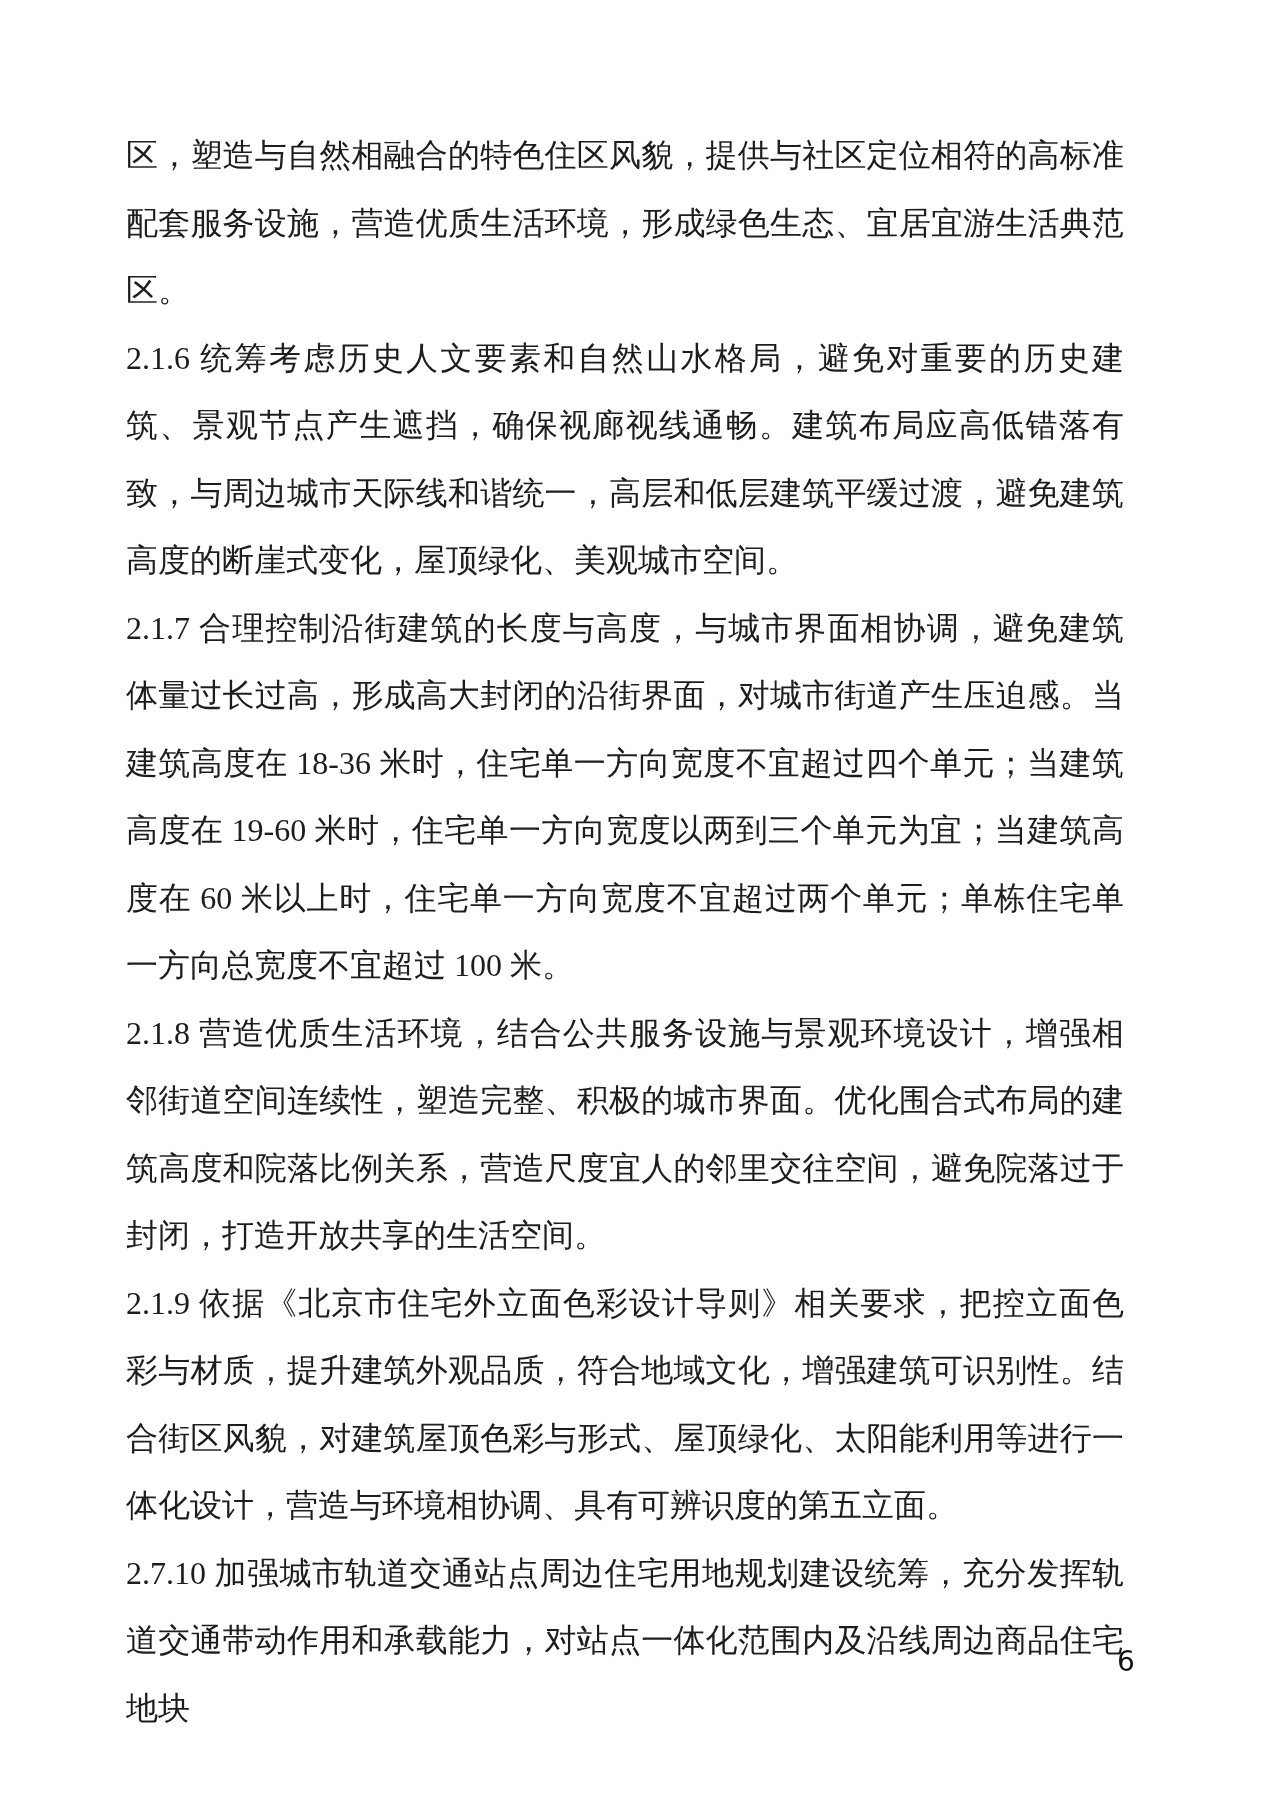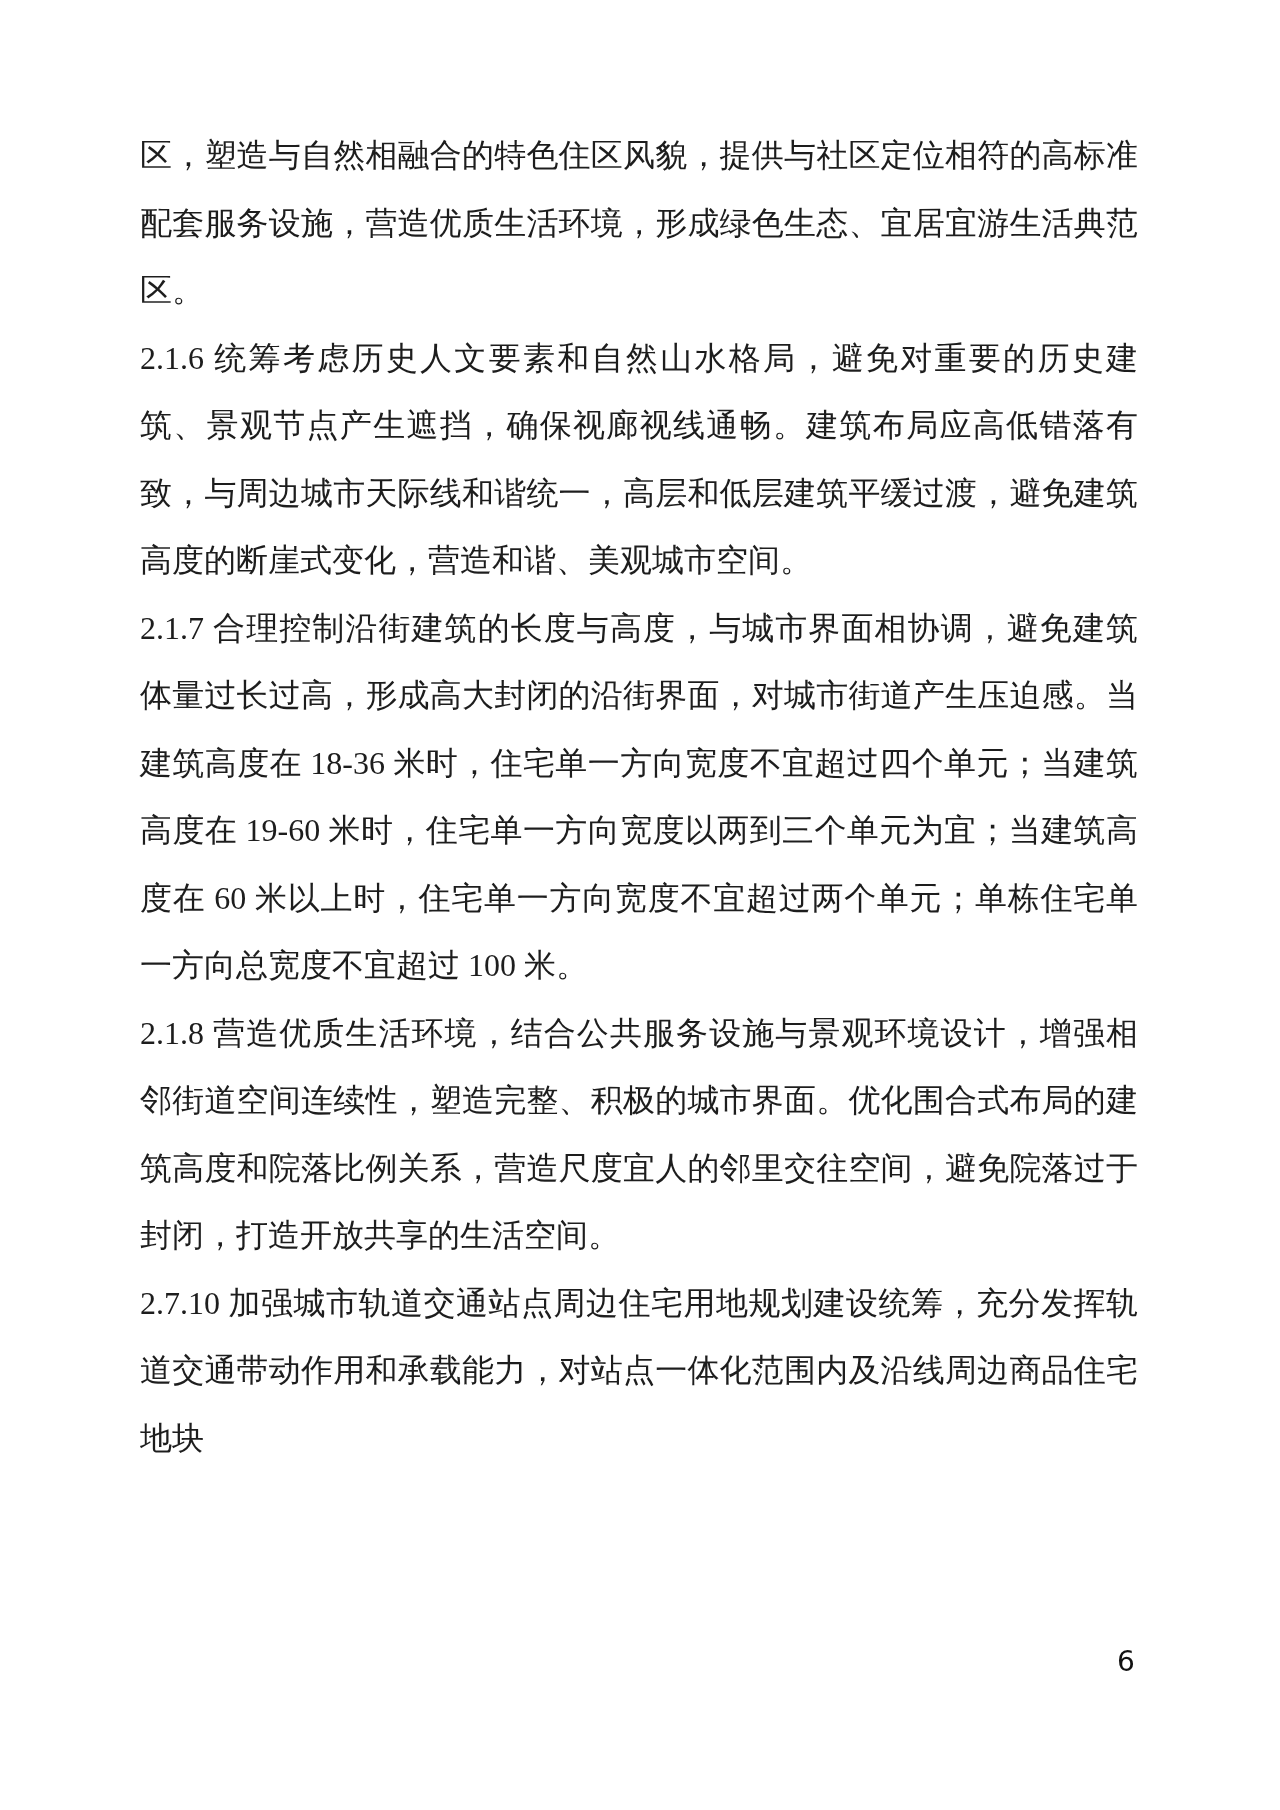--- a/index.html
+++ b/index.html
@@ -13,21 +13,21 @@
       position: relative;
       overflow: hidden;
     }
     .page {
       position: absolute;
       inset: 0;
       background: #ffffff;
     }
     .page-text {
       position: absolute;
-      left: 140px;
+      left: 126px;
       top: 122px;
       width: 998px;
       font-family: "Liberation Serif", "DejaVu Serif", serif;
       font-size: 32px;
       line-height: 67.5px;
       color: #1d1d1d;
     }
     .page-text p {
       margin: 0;
       padding: 0;
@@ -46,20 +46,21 @@
       line-height: 34px;
       color: #111111;
     }
   </style>
 </head>
 <body>
 
 <div class="page">
   <div class="page-text">
     <p>区，塑造与自然相融合的特色住区风貌，提供与社区定位相符的高标准配套服务设施，营造优质生活环境，形成绿色生态、宜居宜游生活典范区。</p>
-    <p>2.1.6 统筹考虑历史人文要素和自然山水格局，避免对重要的历史建筑、景观节点产生遮挡，确保视廊视线通畅。建筑布局应高低错落有致，与周边城市天际线和谐统一，高层和低层建筑平缓过渡，避免建筑高度的断崖式变化，营造和谐、美观城市空间。</p>
+    <p>2.1.6 统筹考虑历史人文要素和自然山水格局，避免对重要的历史建筑、景观节点产生遮挡，确保视廊视线通畅。建筑布局应高低错落有致，与周边城市天际线和谐统一，高层和低层建筑平缓过渡，避免建筑高度的断崖式变化，屋顶绿化、美观城市空间。</p>
     <p>2.1.7 合理控制沿街建筑的长度与高度，与城市界面相协调，避免建筑体量过长过高，形成高大封闭的沿街界面，对城市街道产生压迫感。当建筑高度在 18-36 米时，住宅单一方向宽度不宜超过四个单元；当建筑高度在 19-60 米时，住宅单一方向宽度以两到三个单元为宜；当建筑高度在 60 米以上时，住宅单一方向宽度不宜超过两个单元；单栋住宅单一方向总宽度不宜超过 100 米。</p>
     <p>2.1.8 营造优质生活环境，结合公共服务设施与景观环境设计，增强相邻街道空间连续性，塑造完整、积极的城市界面。优化围合式布局的建筑高度和院落比例关系，营造尺度宜人的邻里交往空间，避免院落过于封闭，打造开放共享的生活空间。</p>
+    <p>2.1.9 依据《北京市住宅外立面色彩设计导则》相关要求，把控立面色彩与材质，提升建筑外观品质，符合地域文化，增强建筑可识别性。结合街区风貌，对建筑屋顶色彩与形式、屋顶绿化、太阳能利用等进行一体化设计，营造与环境相协调、具有可辨识度的第五立面。</p>
     <p>2.7.10 加强城市轨道交通站点周边住宅用地规划建设统筹，充分发挥轨道交通带动作用和承载能力，对站点一体化范围内及沿线周边商品住宅地块</p>
   </div>
 
   <div class="page-number">6</div>
 </div>
 
 </body></html>

